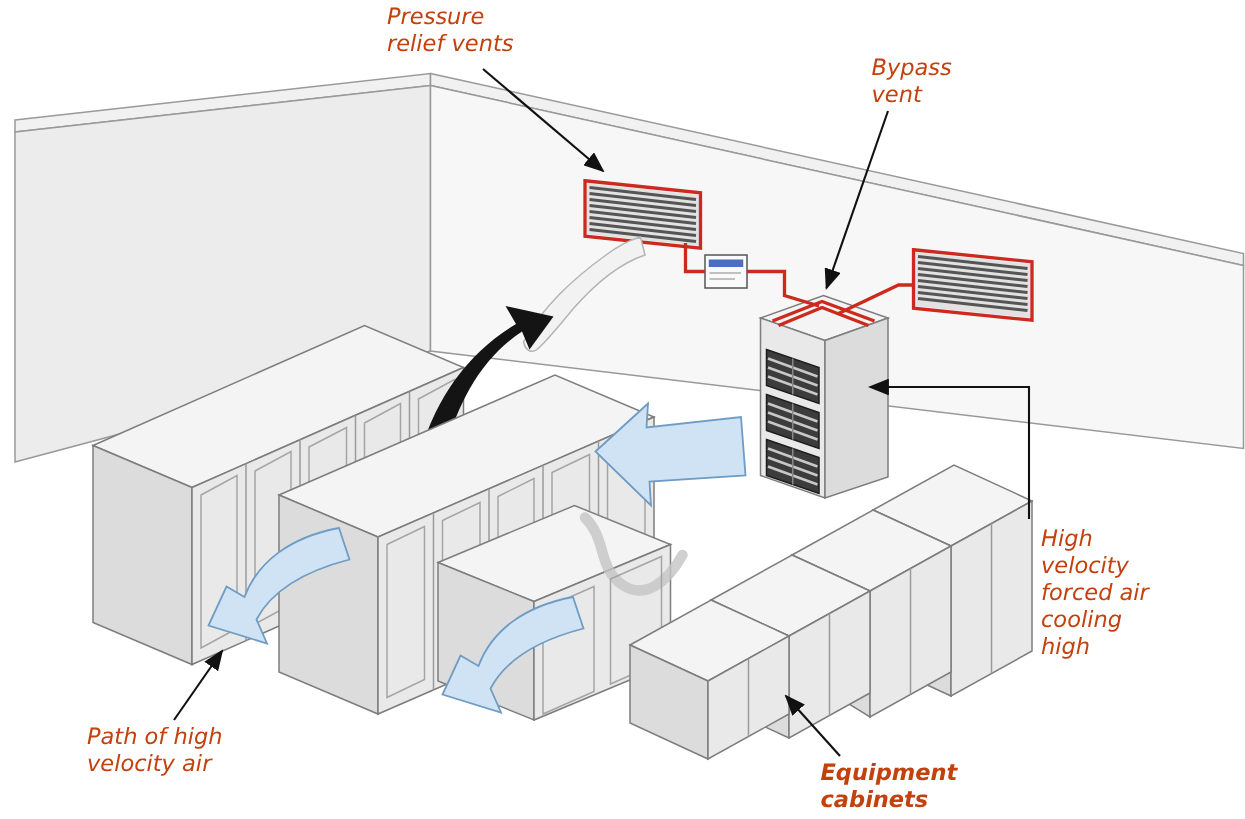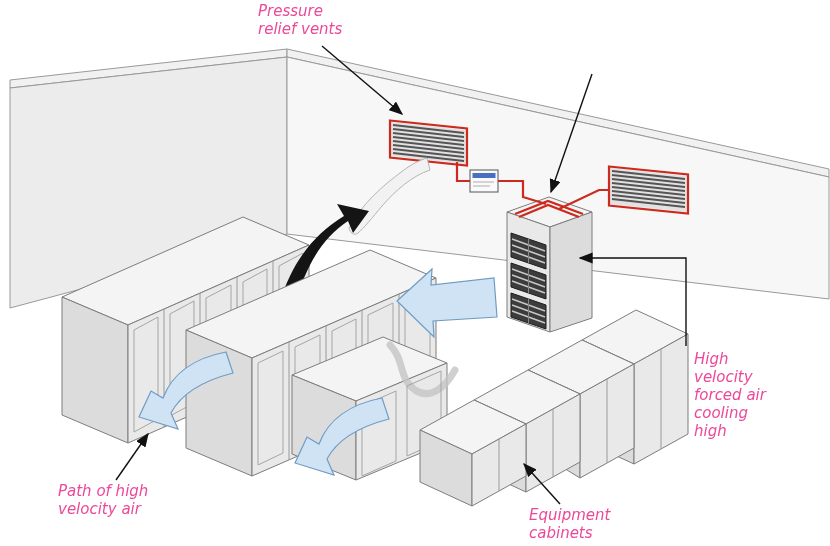--- a/index.html
+++ b/index.html
@@ -3,21 +3,21 @@
 <meta charset="utf-8">
 <style>
   html,body { margin:0; padding:0; background:#fff; }
   .stage {
     position:relative; width:830px; height:546px; background:#ffffff;
     overflow:hidden; font-family:"DejaVu Sans", sans-serif;
   }
   .stage svg { position:absolute; left:0; top:0; }
   .label {
     position:absolute; font-style:italic; font-size:15px; line-height:18px;
-    color:#ec4899; white-space:pre-line;
+    color:#c2410c; white-space:pre-line;
   }
   .wall-l { fill:#ececec; stroke:#999; stroke-width:1; }
   .wall-r { fill:#f7f7f7; stroke:#999; stroke-width:1; }
   .wall-cap { fill:#f1f1f1; stroke:#999; stroke-width:1; }
   .vent-bg { fill:#e2e2e2; stroke:none; }
   .vent-line { stroke:#555; stroke-width:2; }
   .pipe { stroke:#cc2a1e; stroke-width:2.2; fill:none; }
   .box { fill:#fafafa; stroke:#555; stroke-width:1; }
   .cab-top { fill:#f4f4f4; stroke:#7d7d7d; stroke-width:1; }
   .cab-front { fill:#e9e9e9; stroke:#7d7d7d; stroke-width:1; }
@@ -191,22 +191,24 @@
     <path class="leader" d="M322,46 L402,114" marker-end="url(#ah)"></path>
     <path class="leader" d="M592,74 L551,192" marker-end="url(#ah)"></path>
     <path class="leader" d="M686,346 L686,258 L580,258" marker-end="url(#ah)"></path>
     <path class="leader" d="M116,480 L148,434" marker-end="url(#ah)"></path>
     <path class="leader" d="M560,504 L524,464" marker-end="url(#ah)"></path>
   </g>
 </svg>
 
 <div class="label" style="left:258px; top:2px;">Pressure
 relief vents</div>
+<div class="label" style="left:581px; top:36px;">Bypass
+vent</div>
 <div class="label" style="left:694px; top:350px;">High
 velocity
 forced air
 cooling
 high</div>
 <div class="label" style="left:58px; top:482px;">Path of high
 velocity air</div>
-<div class="label" style="left:529px; top:506px;">Equipment
+<div class="label" style="left:547px; top:506px;font-weight:bold;">Equipment
 cabinets</div>
 </div>
 
 </body></html>

